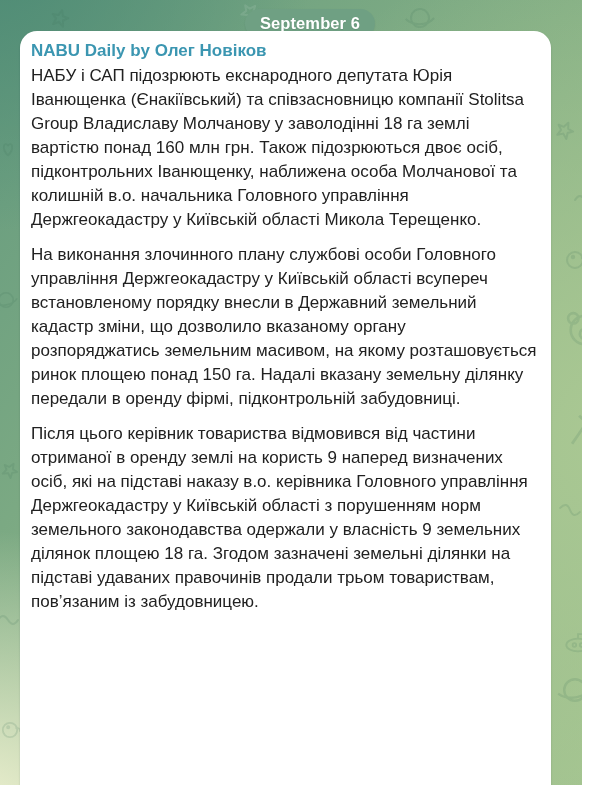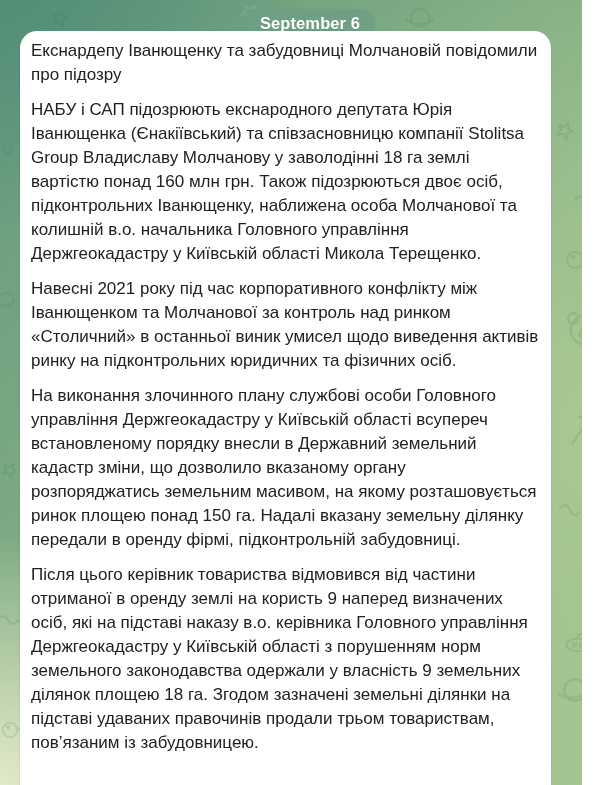--- a/index.html
+++ b/index.html
@@ -155,22 +155,21 @@
       <use href="#d-heart" transform="translate(480,70)"></use>
       <use href="#d-squiggle" transform="translate(90,40)"></use>
     </g>
   </svg>
 
   <div class="date-pill">
     <span>September 6</span>
   </div>
 
   <div class="bubble">
+    <div class="sender">NABU Daily by Олег Новіков</div>
     <div class="msg-text">
-        <p>Екснардепу Іванющенку та забудовниці Молчановій повідомили про підозру</p>
         <p>НАБУ і САП підозрюють екснародного депутата Юрія Іванющенка (Єнакіївський) та співзасновницю компанії Stolitsa Group Владиславу Молчанову у заволодінні 18 га землі вартістю понад 160 млн грн. Також підозрюються двоє осіб, підконтрольних Іванющенку, наближена особа Молчанової та колишній в.о. начальника Головного управління Держгеокадастру у Київській області Микола Терещенко.</p>
-        <p>Навесні 2021 року під час корпоративного конфлікту між Іванющенком та Молчанової за контроль над ринком «Столичний» в останньої виник умисел щодо виведення активів ринку на підконтрольних юридичних та фізичних осіб.</p>
         <p>На виконання злочинного плану службові особи Головного управління Держгеокадастру у Київській області всупереч встановленому порядку внесли в Державний земельний кадастр зміни, що дозволило вказаному органу розпоряджатись земельним масивом, на якому розташовується ринок площею понад 150 га. Надалі вказану земельну ділянку передали в оренду фірмі, підконтрольній забудовниці.</p>
         <p>Після цього керівник товариства відмовився від частини отриманої в оренду землі на користь 9 наперед визначених осіб, які на підставі наказу в.о. керівника Головного управління Держгеокадастру у Київській області з порушенням норм земельного законодавства одержали у власність 9 земельних ділянок площею 18 га. Згодом зазначені земельні ділянки на підставі удаваних правочинів продали трьом товариствам, пов’язаним із забудовницею.</p>
       </div>
   </div>
 
 </div>
 
 </body></html>

